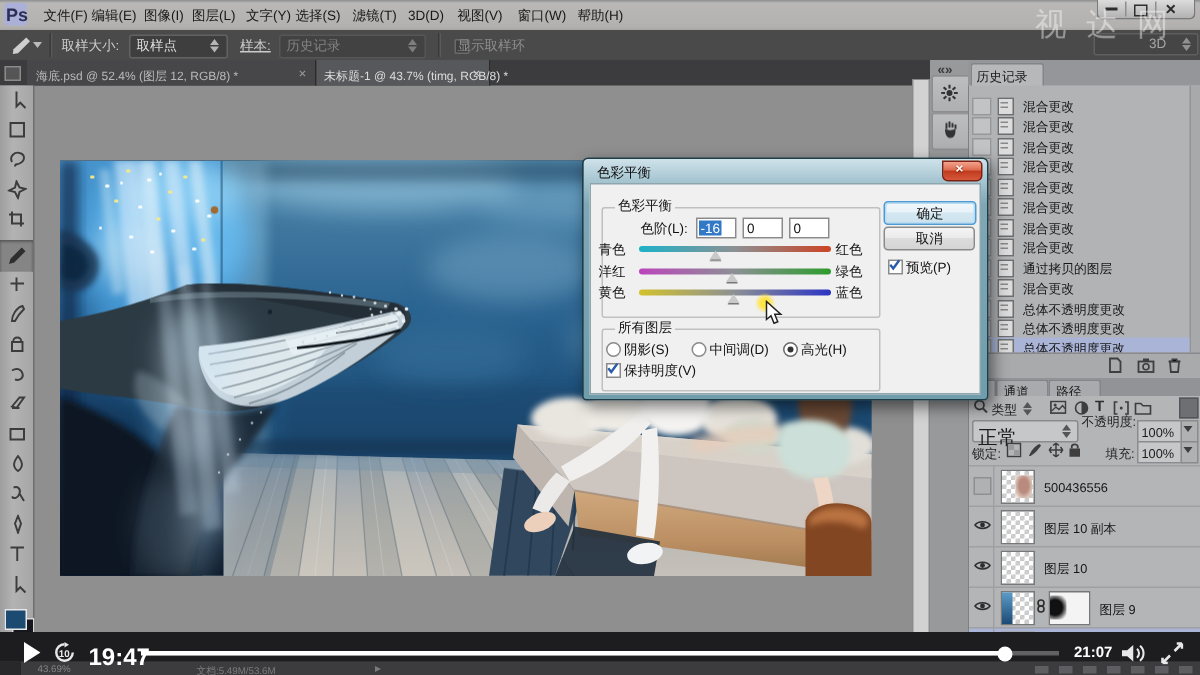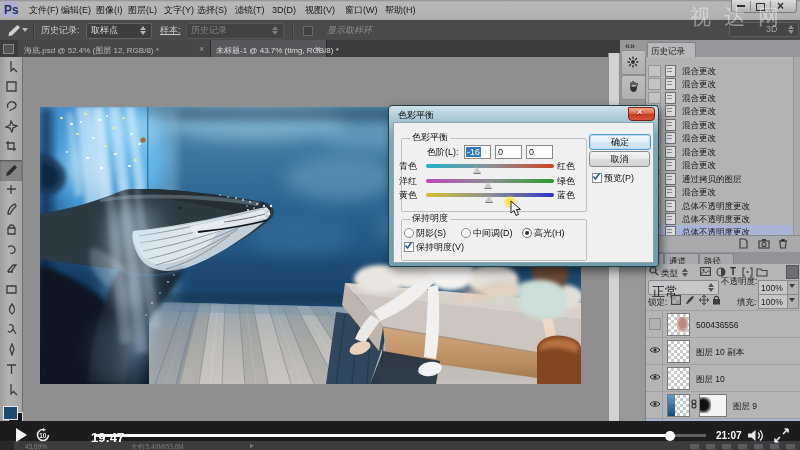--- a/index.html
+++ b/index.html
@@ -34,33 +34,33 @@
 <div class="abs" style="left:777px;top:-1px;color:#2e2e2e;font-size:12px;font-weight:bold;">×</div>
 
 <div class="abs" style="left:690px;top:6px;width:108px;overflow:hidden;color:rgba(255,255,255,0.42);font-size:21px;line-height:1;letter-spacing:13px;z-index:60;">视达网</div>
 
 <div class="abs" style="left:0;top:20px;width:800px;height:20px;background:#4a4a4a;border-bottom:1px solid #2e2e2e;"></div>
 <svg class="abs" style="left:7px;top:24px;" width="14" height="13" viewBox="0 0 14 13">
  <path d="M10.5 1 L13 3.5 L5 11.5 L1.5 12 L2 8.8 Z" fill="#cfcfcf"></path>
 </svg>
 <div class="abs" style="left:22px;top:28px;width:0;height:0;border-left:3px solid transparent;border-right:3px solid transparent;border-top:4px solid #bbb;"></div>
 <div class="abs" style="left:33px;top:22px;width:1px;height:16px;background:#3a3a3a;border-right:1px solid #5a5a5a;"></div>
-<div class="abs t9" style="left:41px;top:26px;color:#cccccc;">历史记录:</div>
+<div class="abs t9" style="left:41px;top:26px;color:#cccccc;">取样大小:</div>
 <div class="abs" style="left:86px;top:23px;width:64px;height:14px;background:#3e3e3e;border:1px solid #626262;border-radius:2px;"></div>
 <div class="abs t9" style="left:91px;top:26px;color:#dddddd;">取样点</div>
 <span style="position:absolute;left:140px;top:26px;width:0;height:0;border-left:3px solid transparent;border-right:3px solid transparent;border-bottom:4px solid #b5b5b5;"></span>
 <span style="position:absolute;left:140px;top:31px;width:0;height:0;border-left:3px solid transparent;border-right:3px solid transparent;border-top:4px solid #b5b5b5;"></span>
 <div class="abs t9" style="left:160px;top:26px;color:#cccccc;text-decoration:underline;">样本:</div>
 <div class="abs" style="left:186px;top:23px;width:96px;height:14px;background:#424242;border:1px solid #565656;border-radius:2px;"></div>
 <div class="abs t9" style="left:191px;top:26px;color:#838383;">历史记录</div>
 <span style="position:absolute;left:272px;top:26px;width:0;height:0;border-left:3px solid transparent;border-right:3px solid transparent;border-bottom:4px solid #7e7e7e;"></span>
 <span style="position:absolute;left:272px;top:31px;width:0;height:0;border-left:3px solid transparent;border-right:3px solid transparent;border-top:4px solid #7e7e7e;"></span>
 <div class="abs" style="left:292px;top:22px;width:1px;height:16px;background:#3a3a3a;border-right:1px solid #5a5a5a;"></div>
 <div class="abs" style="left:303px;top:26px;width:8px;height:8px;background:#404040;border:1px solid #6a6a6a;border-radius:1px;"></div>
-<div class="abs t9" style="left:327px;top:26px;color:#8d8d8d;font-style:italic;">显示取样环</div>
+<div class="abs t9" style="left:305px;top:26px;color:#8d8d8d;">显示取样环</div>
 
 <div class="abs" style="left:729px;top:22px;width:68px;height:13px;background:#454545;border:1px solid #5e5e5e;border-radius:2px;"></div>
 <div class="abs t9" style="left:766px;top:25px;color:#a5a5a5;">3D</div>
 <span style="position:absolute;left:788px;top:25px;width:0;height:0;border-left:3px solid transparent;border-right:3px solid transparent;border-bottom:4px solid #909090;"></span>
 <span style="position:absolute;left:788px;top:30px;width:0;height:0;border-left:3px solid transparent;border-right:3px solid transparent;border-top:4px solid #909090;"></span>
 
 <div class="abs" style="left:0;top:40px;width:622px;height:17px;background:#3c3c3e;"></div>
 <div class="abs" style="left:3px;top:44px;width:9px;height:8px;border:1px solid #8a8a8a;background:#555;"></div>
 <div class="abs" style="left:18px;top:40px;width:192px;height:17px;background:#47474a;border-right:1px solid #2b2b2b;"></div>
 <div class="abs" style="left:24px;top:45px;color:#b9b9b9;font-size:8px;">海底.psd @ 52.4% (图层 12, RGB/8) *</div>
@@ -675,21 +675,21 @@
   <div class="abs t9" style="left:168px;top:71px;color:#111;">绿色</div>
   <div class="abs" style="left:37px;top:73px;width:128px;height:4px;border-radius:2px;background:linear-gradient(90deg,#bc45bc,#8c9094 50%,#2c9c2c);"></div>
   <div class="abs" style="left:95px;top:76px;width:0;height:0;border-left:4px solid transparent;border-right:4px solid transparent;border-bottom:6px solid #c9c9c9;filter:drop-shadow(0 1px 0 #777);"></div>
 
   <div class="abs t9" style="left:10px;top:85px;color:#111;">黄色</div>
   <div class="abs t9" style="left:168px;top:85px;color:#111;">蓝色</div>
   <div class="abs" style="left:37px;top:87px;width:128px;height:4px;border-radius:2px;background:linear-gradient(90deg,#d2c22c,#8c9094 50%,#2c34c4);"></div>
   <div class="abs" style="left:96px;top:90px;width:0;height:0;border-left:4px solid transparent;border-right:4px solid transparent;border-bottom:6px solid #c9c9c9;filter:drop-shadow(0 1px 0 #777);"></div>
 
   <div class="abs" style="left:12px;top:113px;width:184px;height:40px;border:1px solid #c0c0c0;border-radius:2px;"></div>
-  <div class="abs t9" style="left:21px;top:108px;background:#f0f0f0;padding:0 2px;color:#111;">保持明度</div>
+  <div class="abs t9" style="left:21px;top:108px;background:#f0f0f0;padding:0 2px;color:#111;">所有图层</div>
   <div class="abs" style="left:15px;top:122px;width:8px;height:8px;border:1px solid #8a8a8a;border-radius:50%;background:#fff;"></div>
   <div class="abs t9" style="left:27px;top:123px;color:#111;">阴影(S)</div>
   <div class="abs" style="left:72px;top:122px;width:8px;height:8px;border:1px solid #8a8a8a;border-radius:50%;background:#fff;"></div>
   <div class="abs t9" style="left:84px;top:123px;color:#111;">中间调(D)</div>
   <div class="abs" style="left:133px;top:122px;width:8px;height:8px;border:1px solid #6a6a6a;border-radius:50%;background:#fff;"></div>
   <div class="abs" style="left:136px;top:125px;width:4px;height:4px;border-radius:50%;background:#333;"></div>
   <div class="abs t9" style="left:145px;top:123px;color:#111;">高光(H)</div>
   <div class="abs" style="left:15px;top:136px;width:8px;height:8px;border:1px solid #8a8a8a;background:#fff;"></div>
   <svg class="abs" style="left:15px;top:135px;z-index:2;" width="9" height="9" viewBox="0 0 9 9">
       <path d="M1.5 4.5 L3.5 7 L7.5 1.5" stroke="#2a5caa" stroke-width="1.6" fill="none"></path>
@@ -728,21 +728,21 @@
 
 <svg class="abs" style="left:15px;top:428px;z-index:52;" width="12" height="14" viewBox="0 0 12 14">
     <path d="M1 0 L12 7 L1 14 Z" fill="#fff"></path>
   </svg>
 
 <svg class="abs" style="left:36px;top:428px;z-index:52;" width="14" height="14" viewBox="0 0 14 14">
   <path d="M7 1.5 A5.5 5.5 0 1 0 12.5 7" fill="none" stroke="#e8e8e8" stroke-width="1.6"></path>
   <path d="M7 0 L10 1.8 L7 3.6 Z" fill="#e8e8e8"></path>
   <text x="3.2" y="9.8" font-size="6.5" fill="#e8e8e8" font-family="Liberation Sans" font-weight="bold">10</text>
 </svg>
-<div class="abs" style="left:59px;top:430px;color:#fff;font-size:13px;font-weight:bold;z-index:52;margin-left:32px;">19:47</div>
+<div class="abs" style="left:59px;top:430px;color:#fff;font-size:16px;font-weight:bold;z-index:52;">19:47</div>
 
 <div class="abs" style="left:94px;top:434px;width:612px;height:3px;background:rgba(255,255,255,0.3);z-index:52;"></div>
 <div class="abs" style="left:94px;top:434px;width:572px;height:3px;background:#ffffff;z-index:52;"></div>
 <div class="abs" style="left:665px;top:430.5px;width:10px;height:10px;border-radius:50%;background:#fff;z-index:53;"></div>
 <div class="abs" style="left:716px;top:430px;color:#fff;font-size:10px;font-weight:bold;z-index:52;">21:07</div>
 
 <svg class="abs" style="left:748px;top:429px;z-index:52;" width="17" height="13" viewBox="0 0 17 13">
   <path d="M0 4.5 H3.5 L7.5 1 V12 L3.5 8.5 H0 Z" fill="#e8e8e8"></path>
   <path d="M10 3.5 A4 4 0 0 1 10 9.5 M12 1.5 A6.5 6.5 0 0 1 12 11.5" stroke="#e8e8e8" stroke-width="1.4" fill="none"></path>
 </svg>

